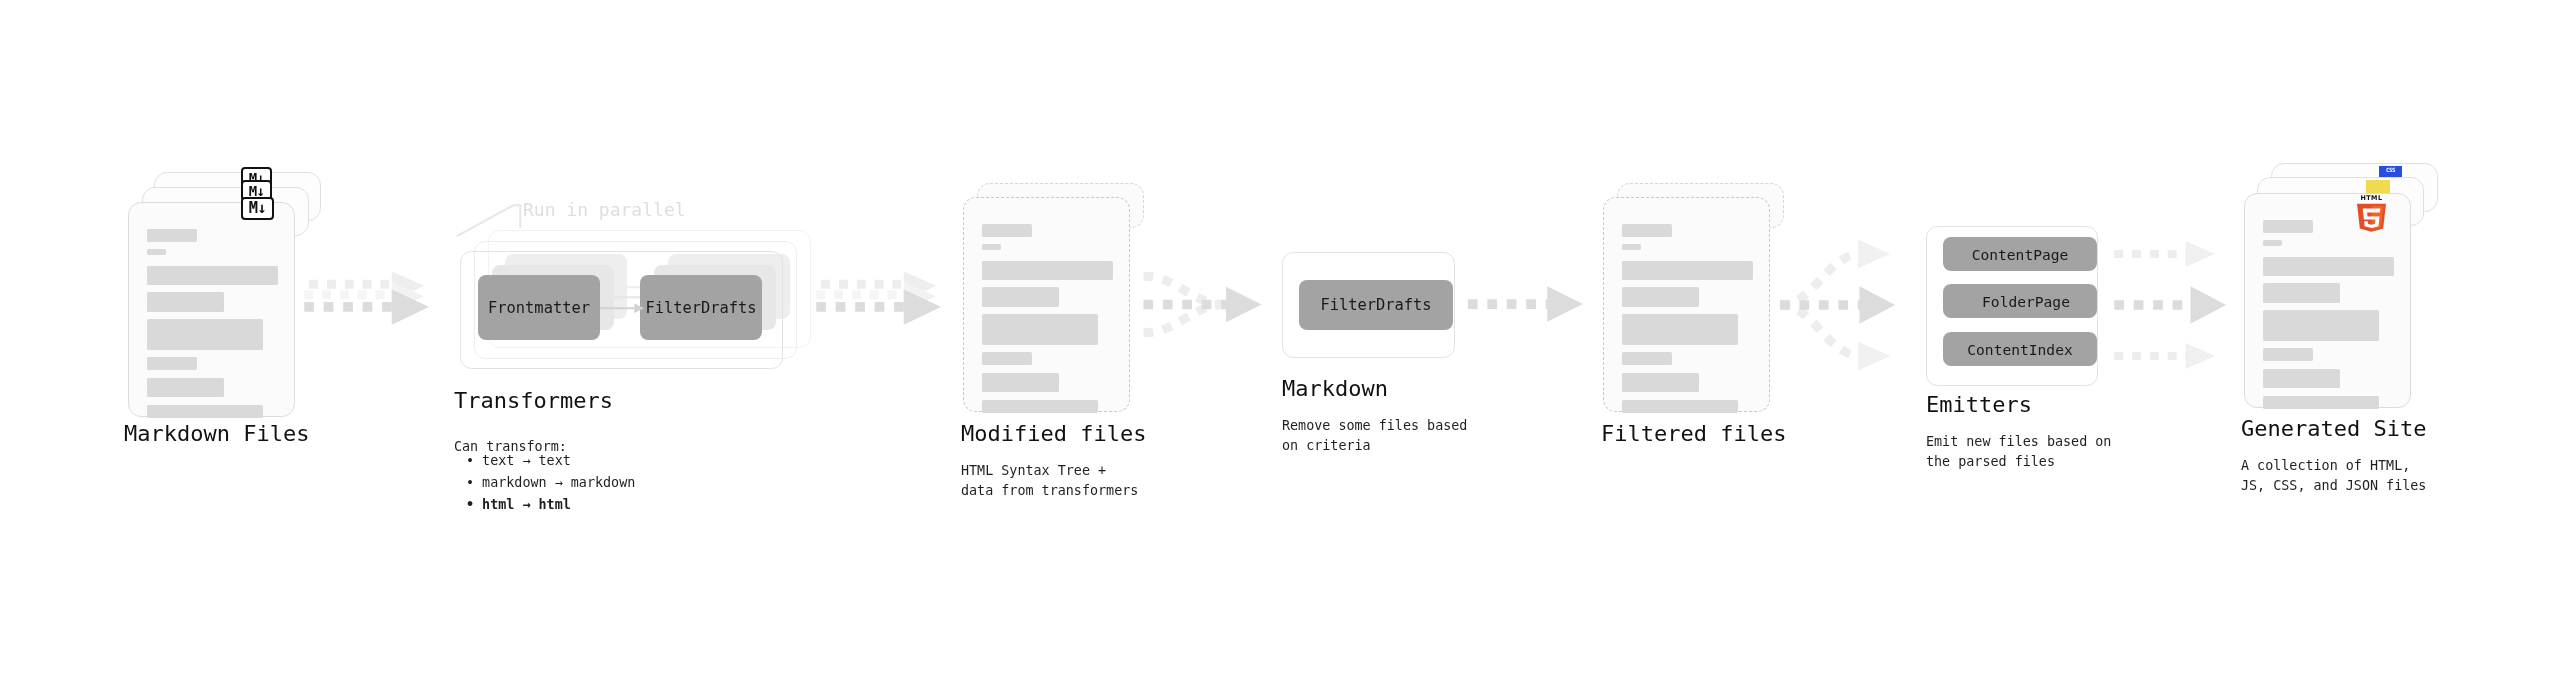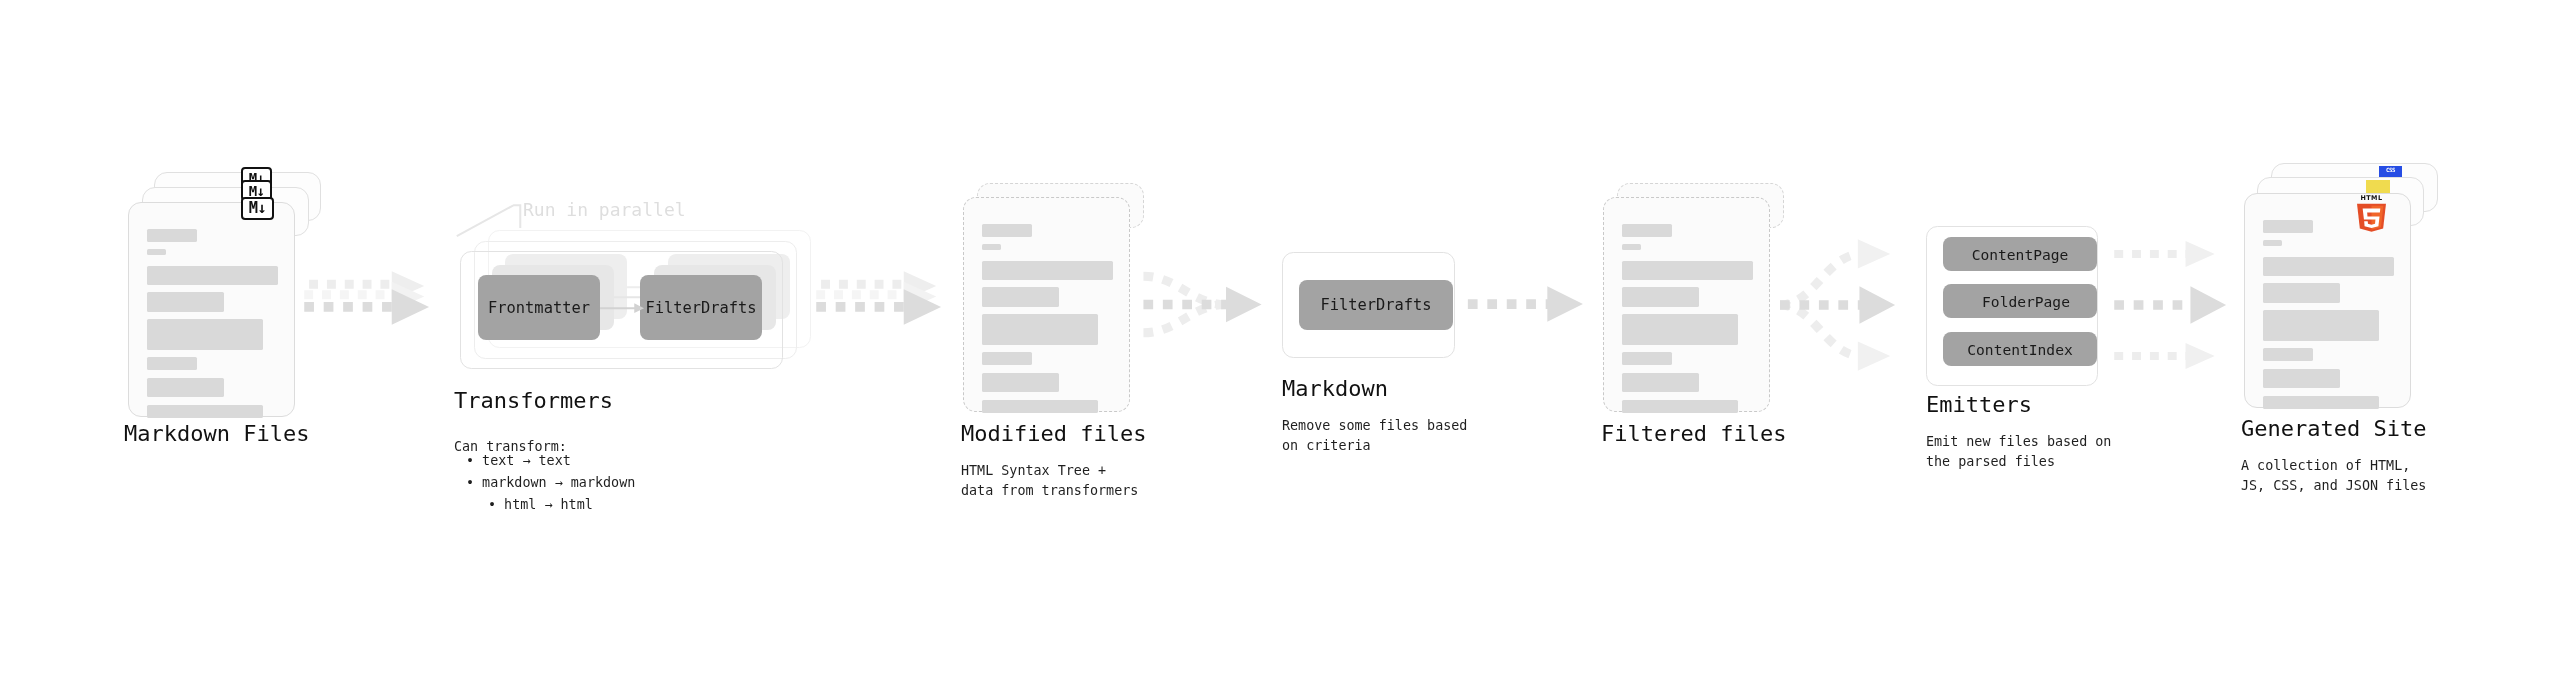--- a/index.html
+++ b/index.html
@@ -175,21 +175,21 @@
     <svg style="left:600px; top:300px;" width="49" height="16.3" viewBox="0 0 60 20">
       <line x1="0" y1="10" x2="44" y2="10" stroke="#d2d2d2" stroke-width="2.5"></line>
       <polygon points="42,4 54,10 42,16" fill="#d2d2d2"></polygon>
     </svg>
 
     <div class="title" style="left:454px; top:388px;">Transformers</div>
 
     <div class="subtitle" style="left:454px; top:429px;margin-top:8px;">Can transform:</div>
     <div class="subtitle" style="left:466px; top:451px;">• text → text</div>
     <div class="subtitle" style="left:466px; top:473px;">• markdown → markdown</div>
-    <div class="subtitle" style="left:488px; top:495px;">• html → html</div>
+    <div class="subtitle" style="left:466px; top:495px;font-weight:bold;">• html → html</div>
   </div>
 
   <svg style="left:813px; top:268px;" width="154" height="65" viewBox="0 0 190 80">
     <g stroke="#ededed" stroke-width="11" stroke-dasharray="11 11" fill="none">
       <line x1="10" y1="20" x2="120" y2="20"></line>
     </g>
     <polygon points="112,4 152,22 112,40" fill="#eeeeee"></polygon>
     <g stroke="#f5f5f5" stroke-width="11" stroke-dasharray="11 11" fill="none">
       <line x1="4" y1="33" x2="120" y2="33"></line>
     </g>

